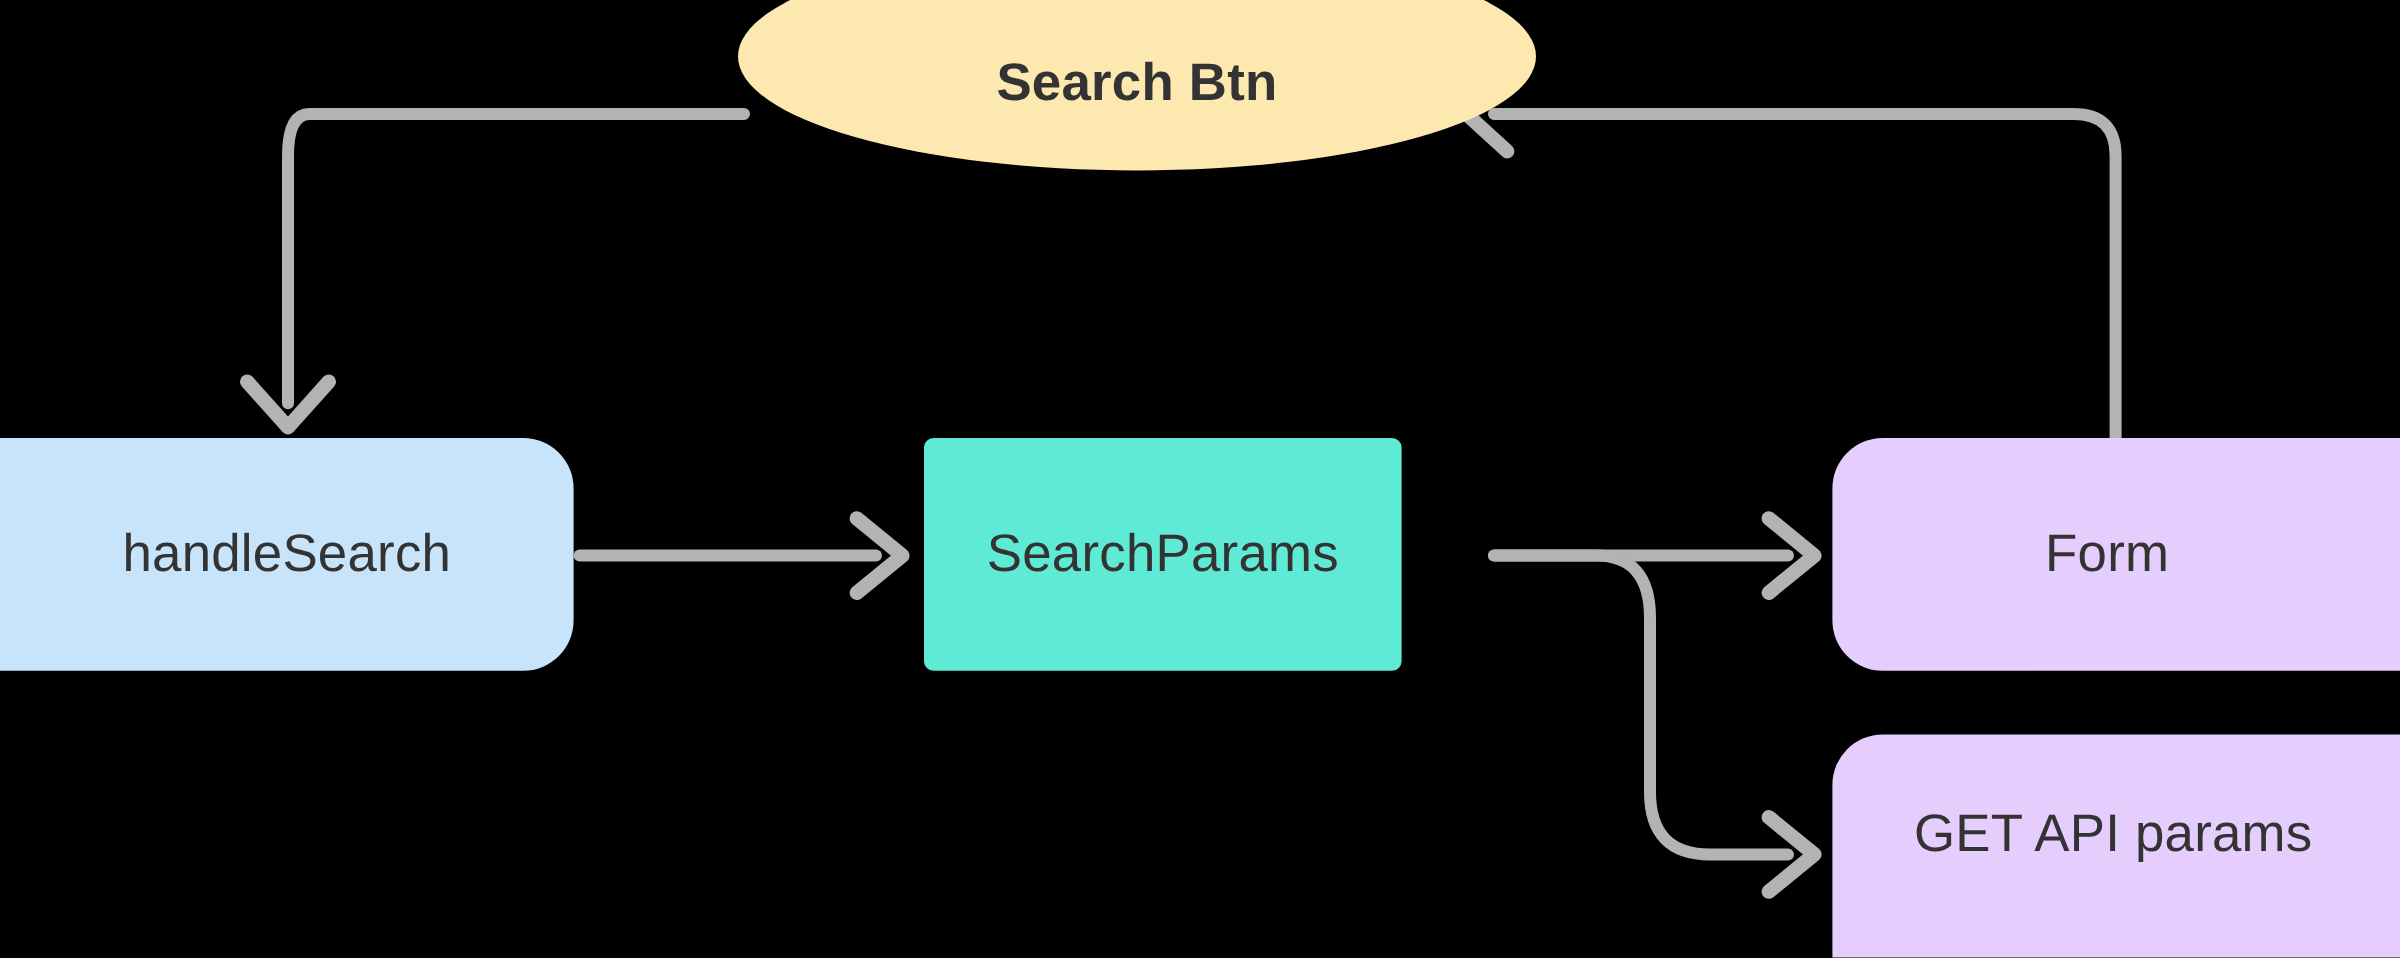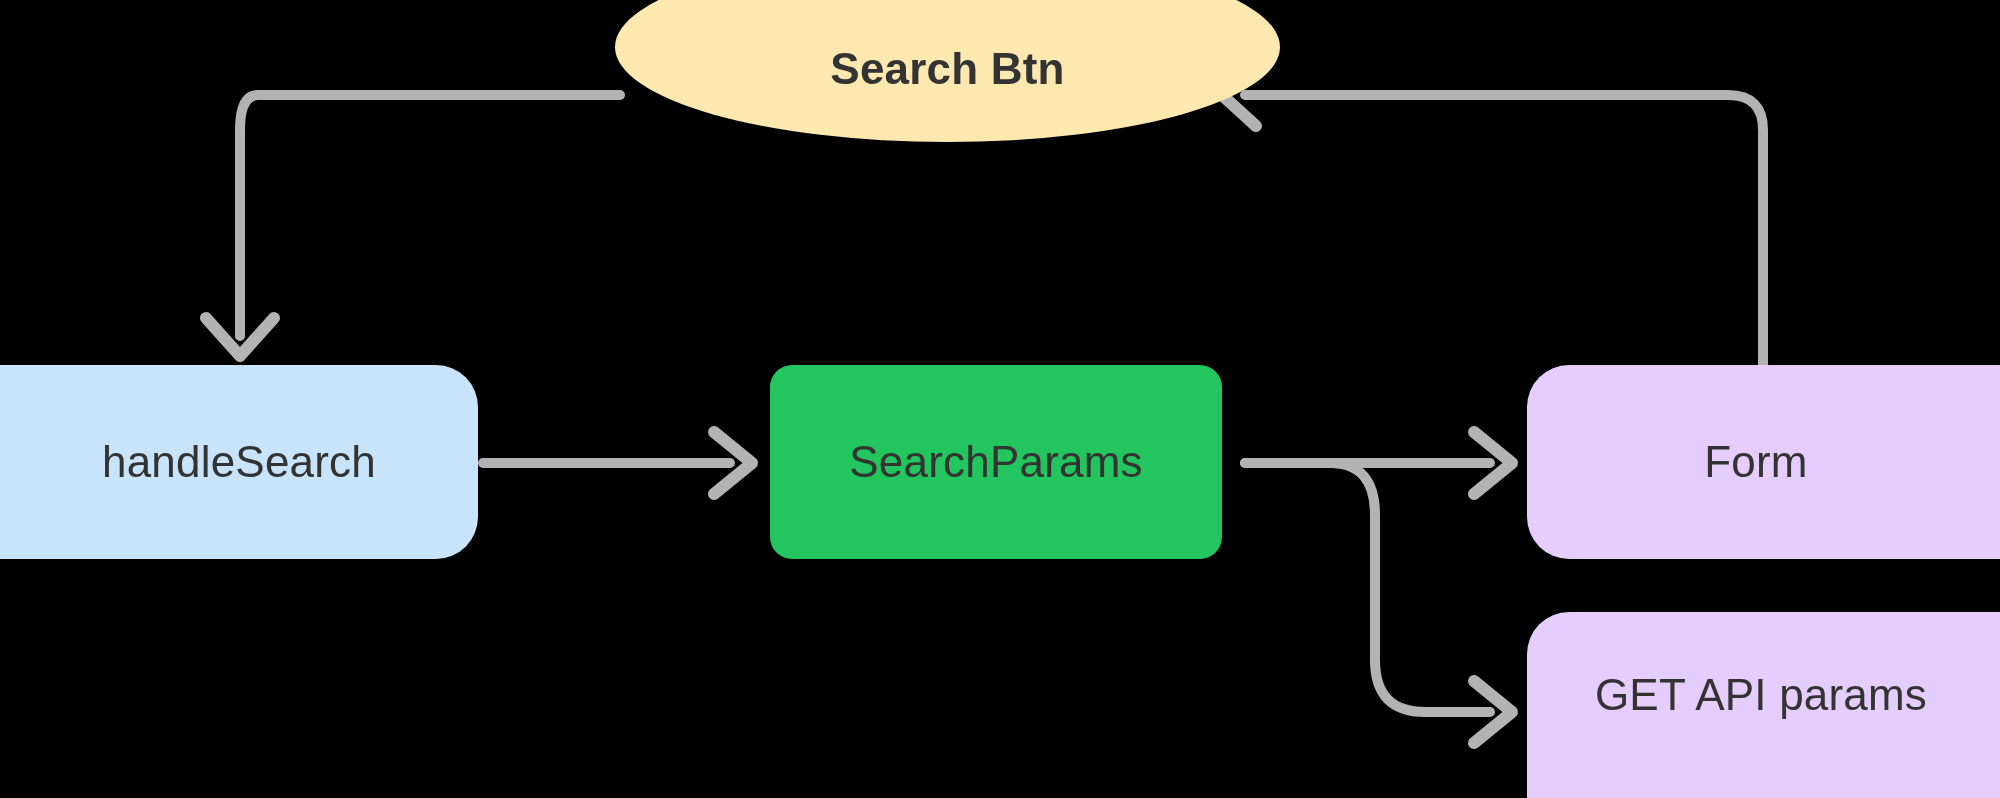--- a/index.html
+++ b/index.html
@@ -67,24 +67,24 @@
     height: 194px;
     border-radius: 42px;
     background: #c8e4fb;
     padding-left: 60px;
   }
 
   
   #node-search-params {
     left: 770px;
     top: 365px;
-    width: 452px;
+    width: 398px;
     height: 194px;
-    border-radius: 22px;
-    background: #22c55e;
+    border-radius: 8px;
+    background: #5eead4;
   }
 
   
   #node-form {
     left: 1527px;
     top: 365px;
     width: 520px;
     height: 194px;
     border-radius: 42px;
     background: #e5cdfd;

